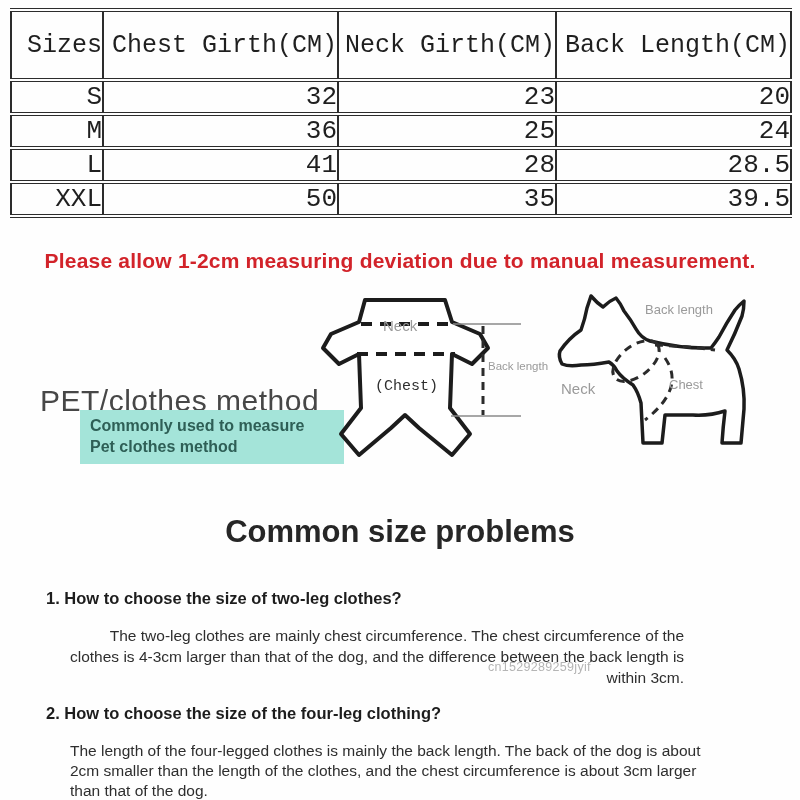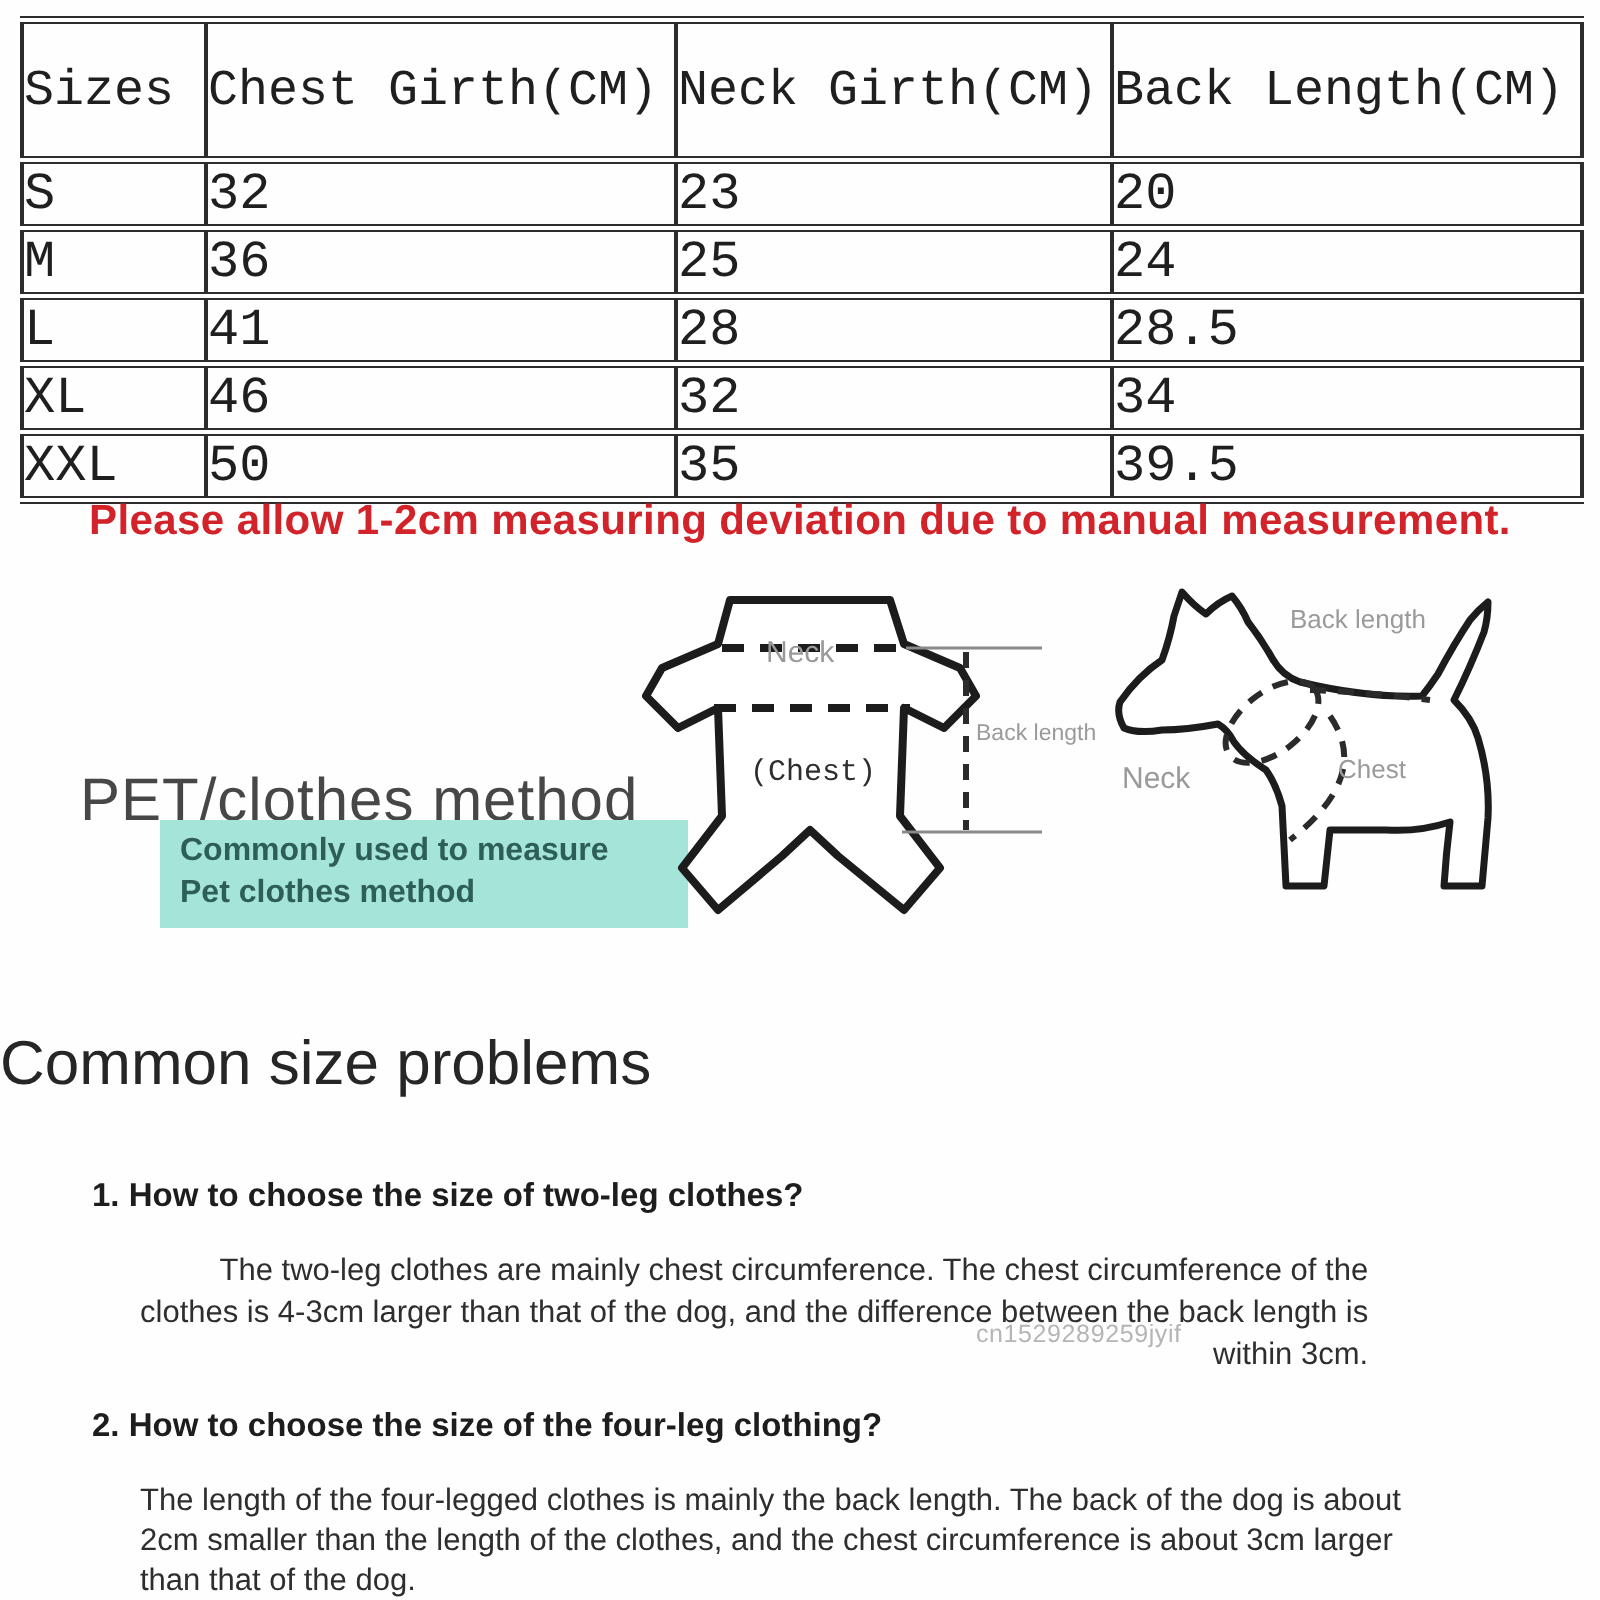--- a/index.html
+++ b/index.html
@@ -12,21 +12,21 @@
   .size-table{
     position:absolute;left:10px;top:8px;width:780px;
     border-collapse:collapse;table-layout:fixed;
     font-family:"Liberation Mono","DejaVu Sans Mono",monospace;
     color:#1f1f1f;
   }
   .size-table th,.size-table td{
     border:2px solid #2c2c2c;
     border-top:4px double #2c2c2c;
     border-bottom:4px double #2c2c2c;
-    text-align:left;vertical-align:middle;
+    text-align:right;vertical-align:middle;
     padding:0;white-space:nowrap;overflow:hidden;
   }
   .size-table th{height:66px;font-size:25px;font-weight:normal;}
   .size-table td{height:28px;font-size:26px;}
   
   .notice{
     position:absolute;left:0;top:249px;width:800px;text-align:center;
     font-size:21px;font-weight:bold;letter-spacing:.2px;color:#d2232a;
   }
   
@@ -43,22 +43,22 @@
   .garment-svg{left:315px;top:288px;}
   .dog-svg{left:545px;top:288px;}
   .outline{fill:#ffffff;stroke:#1c1c1c;stroke-linejoin:round;stroke-linecap:round;}
   .dash-bold{stroke:#1c1c1c;stroke-width:4;stroke-dasharray:11 8;fill:none;}
   .dash-med{stroke:#2b2b2b;stroke-width:3;stroke-dasharray:8 6;fill:none;}
   .tick{stroke:#8a8a8a;stroke-width:1.5;fill:none;}
   .lbl-gray{fill:#9a9a9a;font-family:"Liberation Sans",sans-serif;}
   .lbl-dark{fill:#2e2e2e;font-family:"Liberation Mono","DejaVu Sans Mono",monospace;}
   
   .faq-title{
-    position:absolute;left:0;top:514px;width:800px;text-align:left;
-    font-size:31px;color:#262626;
+    position:absolute;left:0;top:514px;width:800px;text-align:center;
+    font-size:31px;color:#262626;font-weight:bold;
   }
   .faq-q{position:absolute;left:46px;font-size:16.5px;font-weight:bold;color:#1d1d1d;}
   .faq-q1{top:589px;}
   .faq-q2{top:704px;}
   .faq-a{position:absolute;left:70px;font-size:15.5px;color:#2e2e2e;}
   .faq-a span{display:block;line-height:21px;}
   .faq-a1{top:625px;text-align:right;}
   .faq-a2{top:741px;}
   .faq-a2 span{line-height:20px;}
   .watermark{
@@ -95,26 +95,20 @@
       <td>M</td>
       <td>36</td>
       <td>25</td>
       <td>24</td>
     </tr>
     <tr>
       <td>L</td>
       <td>41</td>
       <td>28</td>
       <td>28.5</td>
-    </tr>
-    <tr>
-      <td>XL</td>
-      <td>46</td>
-      <td>32</td>
-      <td>34</td>
     </tr>
     <tr>
       <td>XXL</td>
       <td>50</td>
       <td>35</td>
       <td>39.5</td>
     </tr>
   </tbody>
     </table>
 

